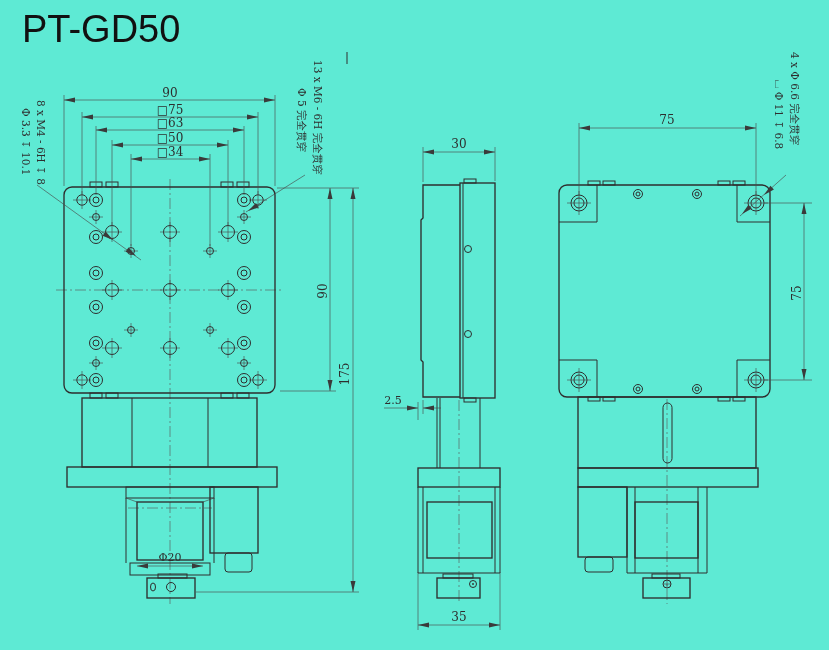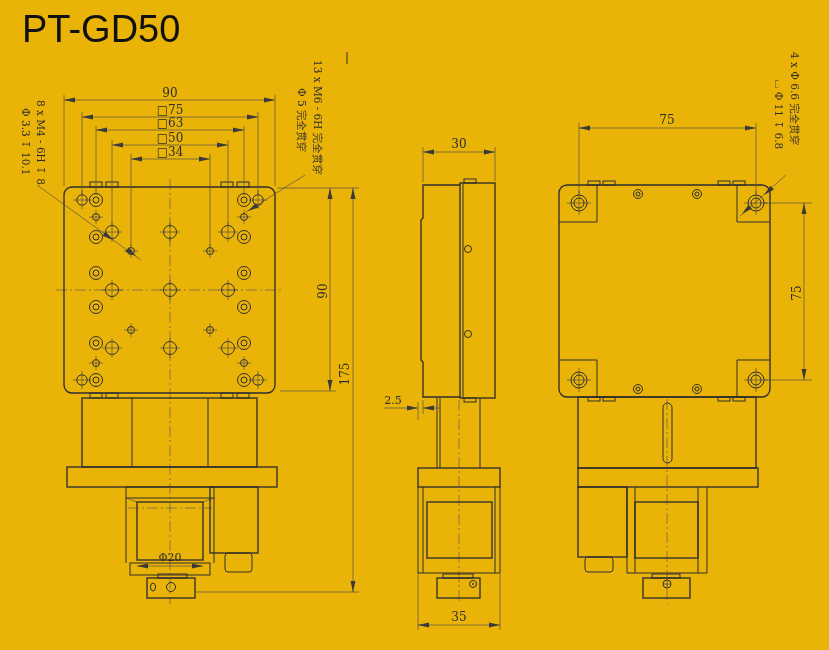--- a/index.html
+++ b/index.html
@@ -1,16 +1,16 @@
 <!DOCTYPE html>
 <html><head>
 <meta charset="utf-8">
 <style>
   html,body{margin:0;padding:0;background:#fff;}
-  .stage{width:829px;height:650px;position:relative;background:#eab308;overflow:hidden;}
+  .stage{width:829px;height:650px;position:relative;background:#5eead4;overflow:hidden;}
   svg{display:block;}
   .ol{stroke:#2e2e2e;stroke-width:1.35;fill:none;stroke-linejoin:miter;}
   .md{stroke:#2e2e2e;stroke-width:1;fill:none;}
   .tn{stroke:#4a4a4a;stroke-width:.65;fill:none;}
   .cl{stroke:#5a5a5a;stroke-width:.65;fill:none;stroke-dasharray:11 3 2 3;}
   .arr{fill:#3a3a3a;stroke:none;}
   .dim{font-family:"DejaVu Serif","DejaVu Sans",serif;font-size:12px;fill:#2e2e2e;}
   .dimsm{font-family:"DejaVu Serif","DejaVu Sans",serif;font-size:11px;fill:#2e2e2e;}
   .note{font-family:"DejaVu Serif","DejaVu Sans",serif;font-size:10.5px;fill:#2e2e2e;}
   .ttl{font-family:"Liberation Sans","DejaVu Sans",sans-serif;font-size:38px;fill:#111;}

